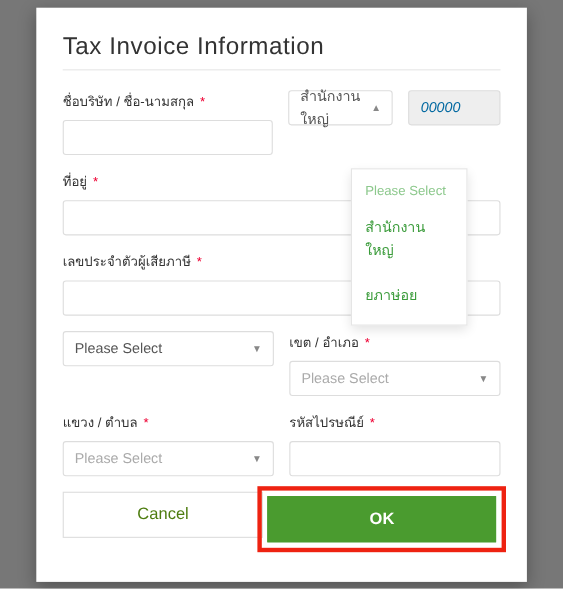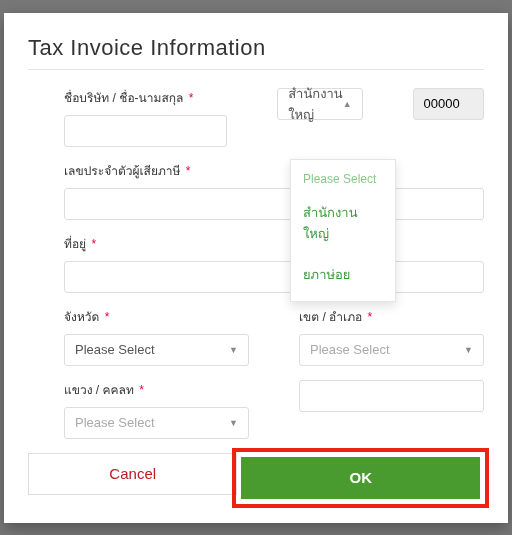--- a/index.html
+++ b/index.html
@@ -1,45 +1,45 @@
 <!DOCTYPE html>
 <html><head>
 <meta charset="utf-8">
 <style>
   * { box-sizing: border-box; margin: 0; padding: 0; font-family: Arial, sans-serif; }
   body { background: #777; display: flex; align-items: center; justify-content: center; width: 512px; height: 535px; }
-  .modal { background: #fff; width: 504px; padding: 22px 24px 20px; box-shadow: 0 5px 15px rgba(0,0,0,.3); position: relative; }
+  .modal { background: #fff; width: 446px; padding: 22px 24px 32px; box-shadow: 0 5px 15px rgba(0,0,0,.3); position: relative; }
   .title { font-size: 22px; color: #333; margin-bottom: 8px; font-weight: 400; letter-spacing: 0.5px; }
   .hr { border: none; border-top: 1px solid #e5e5e5; margin-bottom: 18px; }
   .row { display: flex; gap: 14px; margin-bottom: 14px; }
-  .field { display: flex; flex-direction: column; margin-left: 36px; }
+  .field { display: flex; flex-direction: column; }
   .label { font-size: 12px; color: #333; margin-bottom: 8px; }
   .req { color: #e03; margin-left: 2px; }
   .input, .select, .readonly {
     height: 32px; border: 1px solid #ddd; border-radius: 3px; padding: 0 10px;
     font-size: 13px; color: #555; background: #fff; display: flex; align-items: center;
     justify-content: space-between; cursor: pointer;
   }
   .input { cursor: text; }
-  .readonly { background: #eee; color: #000000; cursor: default; }
+  .readonly { background: #eee; color: #0369a1; cursor: default; font-style: italic; }
   .placeholder { color: #aaa; }
   .w-full { flex: 1; }
   .w-half { flex: 1; }
   .caret { font-size: 9px; color: #888; }
   .caret-up { color: #888; }
   .dropdown {
     position: absolute; top: 146px; left: 286px; width: 106px; background: #fff;
     border: 1px solid #e5e5e5; box-shadow: 0 4px 10px rgba(0,0,0,.12); z-index: 10;
     padding: 6px 0;
   }
   .dd-header { font-size: 12px; color: #8cc88c; padding: 6px 12px; pointer-events: none; }
   .dd-item { font-size: 13px; color: #3a9b3a; padding: 10px 12px; cursor: pointer; }
   .dd-item:first-of-type { }
   .footer { display: flex; gap: 0; margin-top: 12px; }
-  .btn { flex: 1; height: 42px; border: 1px solid #ddd; background: #fff; font-size: 15px; cursor: pointer; display: flex; align-items: center; justify-content: center; color: #b91c1c; }
+  .btn { flex: 1; height: 42px; border: 1px solid #ddd; background: #fff; font-size: 15px; cursor: pointer; display: flex; align-items: center; justify-content: center; color: #4d7c0f; }
   .btn-ok { background: #4a9b2f; color: #fff; border: 1px solid #4a9b2f; font-weight: bold; }
   .ok-highlight { border: 4px solid #e21; padding: 5px; margin: -5px; flex: 1.15; display: flex; }
   .ok-highlight .btn-ok { flex: 1; }
 </style>
 </head>
 <body>
 
 <div class="modal">
   <h1 class="title">Tax Invoice Information</h1>
   <hr class="hr">
@@ -55,58 +55,58 @@
         <span class="caret caret-up">▲</span>
       </div>
     </div>
     <div class="field" style="flex:0.7">
       <div class="readonly">00000</div>
     </div>
   </div>
 
   <div class="row">
     <div class="field w-full">
+      <div class="label"><span>ที่อยู่</span> <span class="req">*</span></div>
+      <div class="input"></div>
+    </div>
+  </div>
+
+  <div class="row">
+    <div class="field w-full">
       <div class="label"><span>เลขประจำตัวผู้เสียภาษี</span> <span class="req">*</span></div>
       <div class="input"></div>
     </div>
   </div>
 
   <div class="row">
-    <div class="field w-full">
-      <div class="label"><span>ที่อยู่</span> <span class="req">*</span></div>
-      <div class="input"></div>
-    </div>
-  </div>
-
-  <div class="row">
     <div class="field w-half">
-      <div class="label"><span>จังหวัด</span> <span class="req">*</span></div>
       <div class="select">
         <span>Please Select</span>
         <span class="caret">▼</span>
       </div>
     </div>
     <div class="field w-half">
       <div class="label"><span>เขต / อำเภอ</span> <span class="req">*</span></div>
       <div class="select">
         <span class="placeholder">Please Select</span>
         <span class="caret">▼</span>
       </div>
     </div>
   </div>
 
   <div class="row">
     <div class="field w-half">
-      <div class="label"><span>แขวง / คคลท</span> <span class="req">*</span></div>
+      <div class="label"><span>แขวง / ตำบล</span> <span class="req">*</span></div>
       <div class="select">
         <span class="placeholder">Please Select</span>
         <span class="caret">▼</span>
       </div>
     </div>
     <div class="field w-half">
+      <div class="label"><span>รหัสไปรษณีย์</span> <span class="req">*</span></div>
       <div class="input"></div>
     </div>
   </div>
 
   <div class="footer">
     <button class="btn">Cancel</button>
     <div class="ok-highlight">
       <button class="btn btn-ok">OK</button>
     </div>
   </div>

